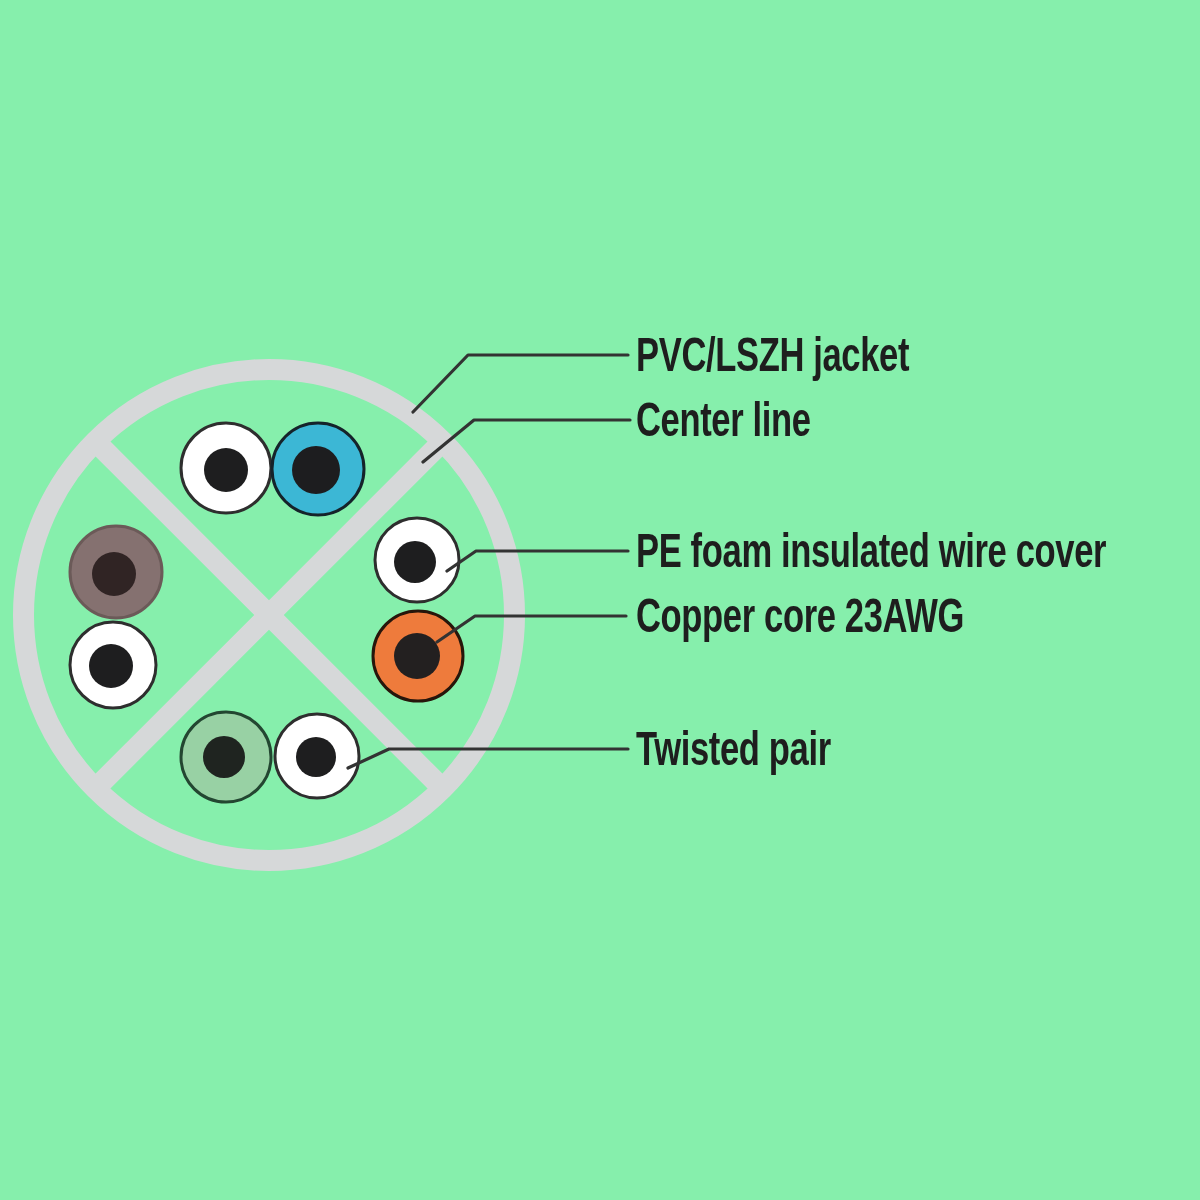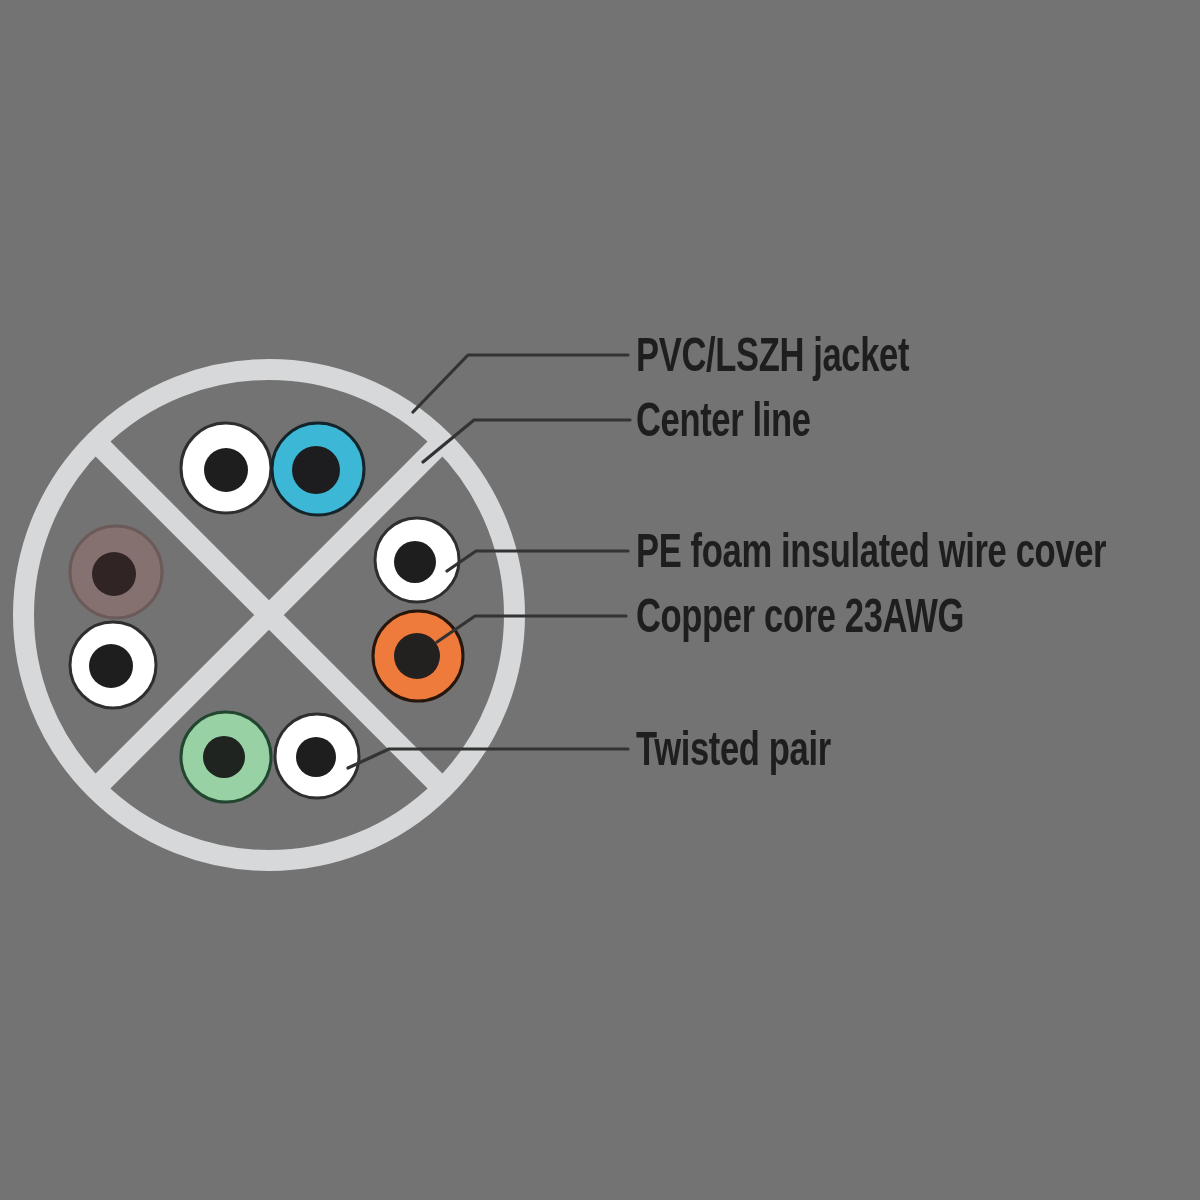--- a/index.html
+++ b/index.html
@@ -32,21 +32,21 @@
     line-height: 48px;
     letter-spacing: -0.5px;
     color: #1e1e1e;
     transform: translateY(-50%) scaleX(0.72);
     transform-origin: left center;
   }
 </style>
 </head>
 <body>
 
-<div class="stage" style="background: #737373; text-decoration: underline;">
+<div class="stage" style="background: #86efac; text-decoration: underline;">
 
   <svg class="diagram-svg" viewBox="0 0 1200 1200">
 
     <circle cx="269" cy="615" r="245.5" fill="none" stroke-width="21" stroke="#d6d8d9"></circle>
 
     <line x1="95" y1="441" x2="443" y2="789" stroke-width="21" stroke="#d6d8d9"></line>
     <line x1="443" y1="441" x2="95" y2="789" stroke-width="21" stroke="#d6d8d9"></line>
 
     <g>
       <circle cx="226" cy="468" r="45" stroke-width="3" fill="#ffffff" stroke="#2e2e2e"></circle>

